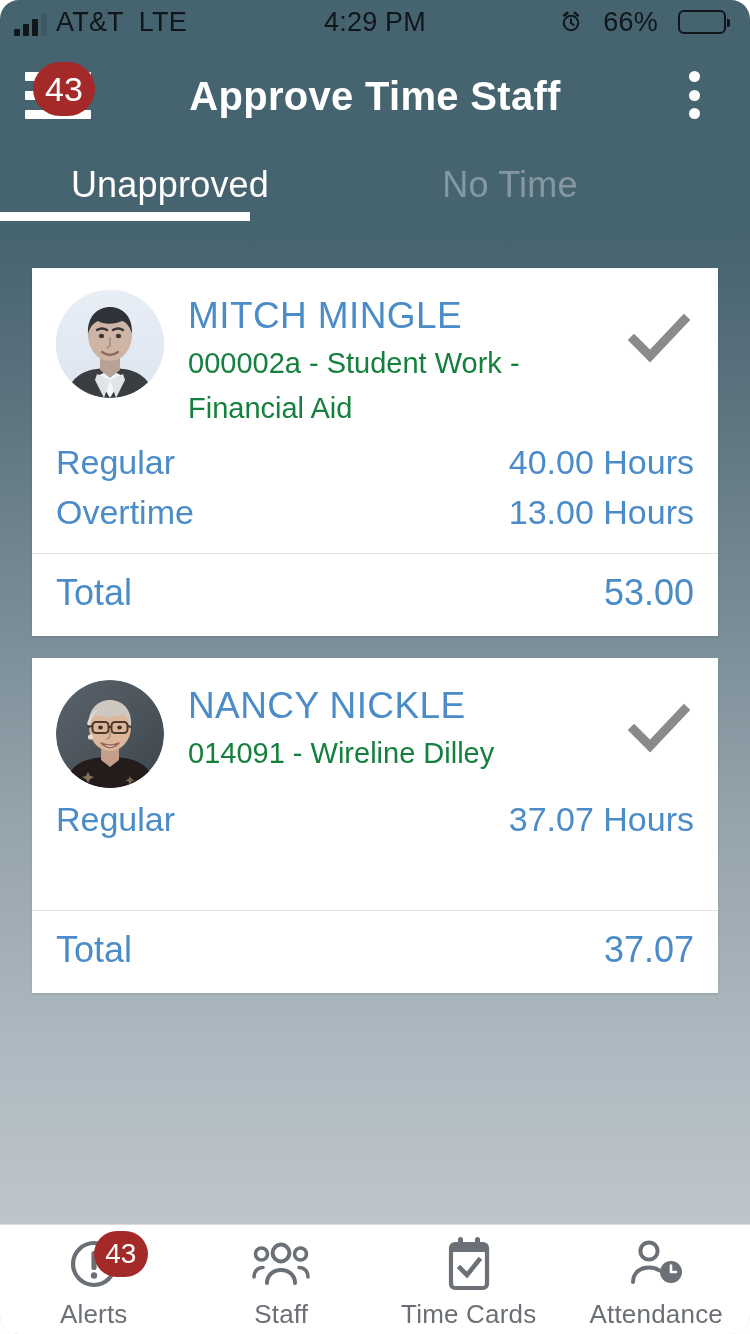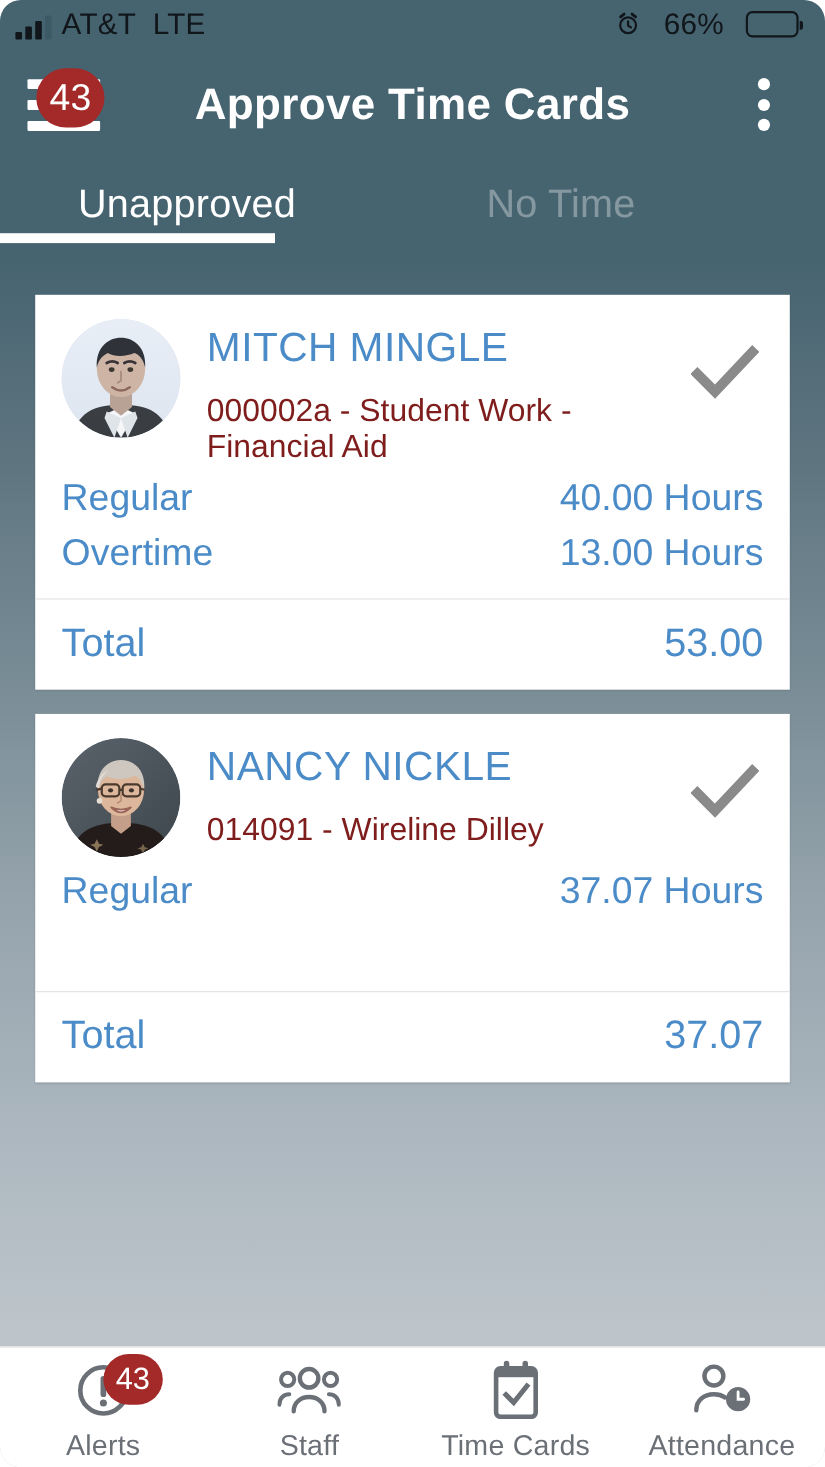--- a/index.html
+++ b/index.html
@@ -128,21 +128,21 @@
     width:108px; height:108px; border-radius:50%;
     flex:0 0 108px; overflow:hidden; margin-right:24px;
     background:#dde4ec;
   }
   .avatar svg { display:block; width:108px; height:108px; }
   .person { flex:1 1 auto; padding-top:4px; min-width:0; }
   .person-name {
     color:#4b8cc8; font-size:37px; line-height:44px; letter-spacing:0.4px;
   }
   .person-sub {
-    color:#7f1d1d; font-size:29px; line-height:32px; margin-top:20px;
+    color:#15803d; font-size:29px; line-height:45px; margin-top:3px;
   }
   .check {
     flex:0 0 70px; display:flex; align-items:flex-start; justify-content:center;
     padding-top:22px;
   }
   .check svg { display:block; }
 
   .hours { padding:0 24px 6px 24px; }
   .hours-row {
     display:flex; justify-content:space-between; align-items:baseline;
@@ -186,41 +186,42 @@
     <div id="sb-left">
       <span class="bars">
         <i></i>
           <i></i>
           <i></i>
           <i></i>
       </span>
       <span id="carrier">AT&amp;T</span>
       <span id="radio">LTE</span>
     </div>
+    <div id="sb-time">4:29 PM</div>
     <div id="sb-right">
       <svg id="alarm-icon" viewBox="0 0 24 24">
         <circle cx="12" cy="13" r="7.2" fill="none" stroke="#10161a" stroke-width="2"></circle>
         <path d="M12 9.3v4l2.6 1.6" fill="none" stroke="#10161a" stroke-width="2" stroke-linecap="round"></path>
         <path d="M5.2 5.4L8.4 2.8M18.8 5.4L15.6 2.8" stroke="#10161a" stroke-width="2.6" stroke-linecap="round"></path>
       </svg>
       <span id="batt-pct">66%</span>
       <span id="battery">
         <span id="batt-fill" style="width:66%"></span>
       </span>
     </div>
   </div>
 
   <div id="appbar">
     <div id="hamburger">
       <span></span>
         <span></span>
         <span></span>
       <div id="menu-badge">43</div>
     </div>
-    <div id="appbar-title">Approve Time Cards</div>
+    <div id="appbar-title">Approve Time Staff</div>
     <div id="overflow">
       <i></i>
         <i></i>
         <i></i>
     </div>
   </div>
 
   <div id="tabs">
     <div class="tab active">Unapproved</div>
     <div class="tab">No Time</div>

